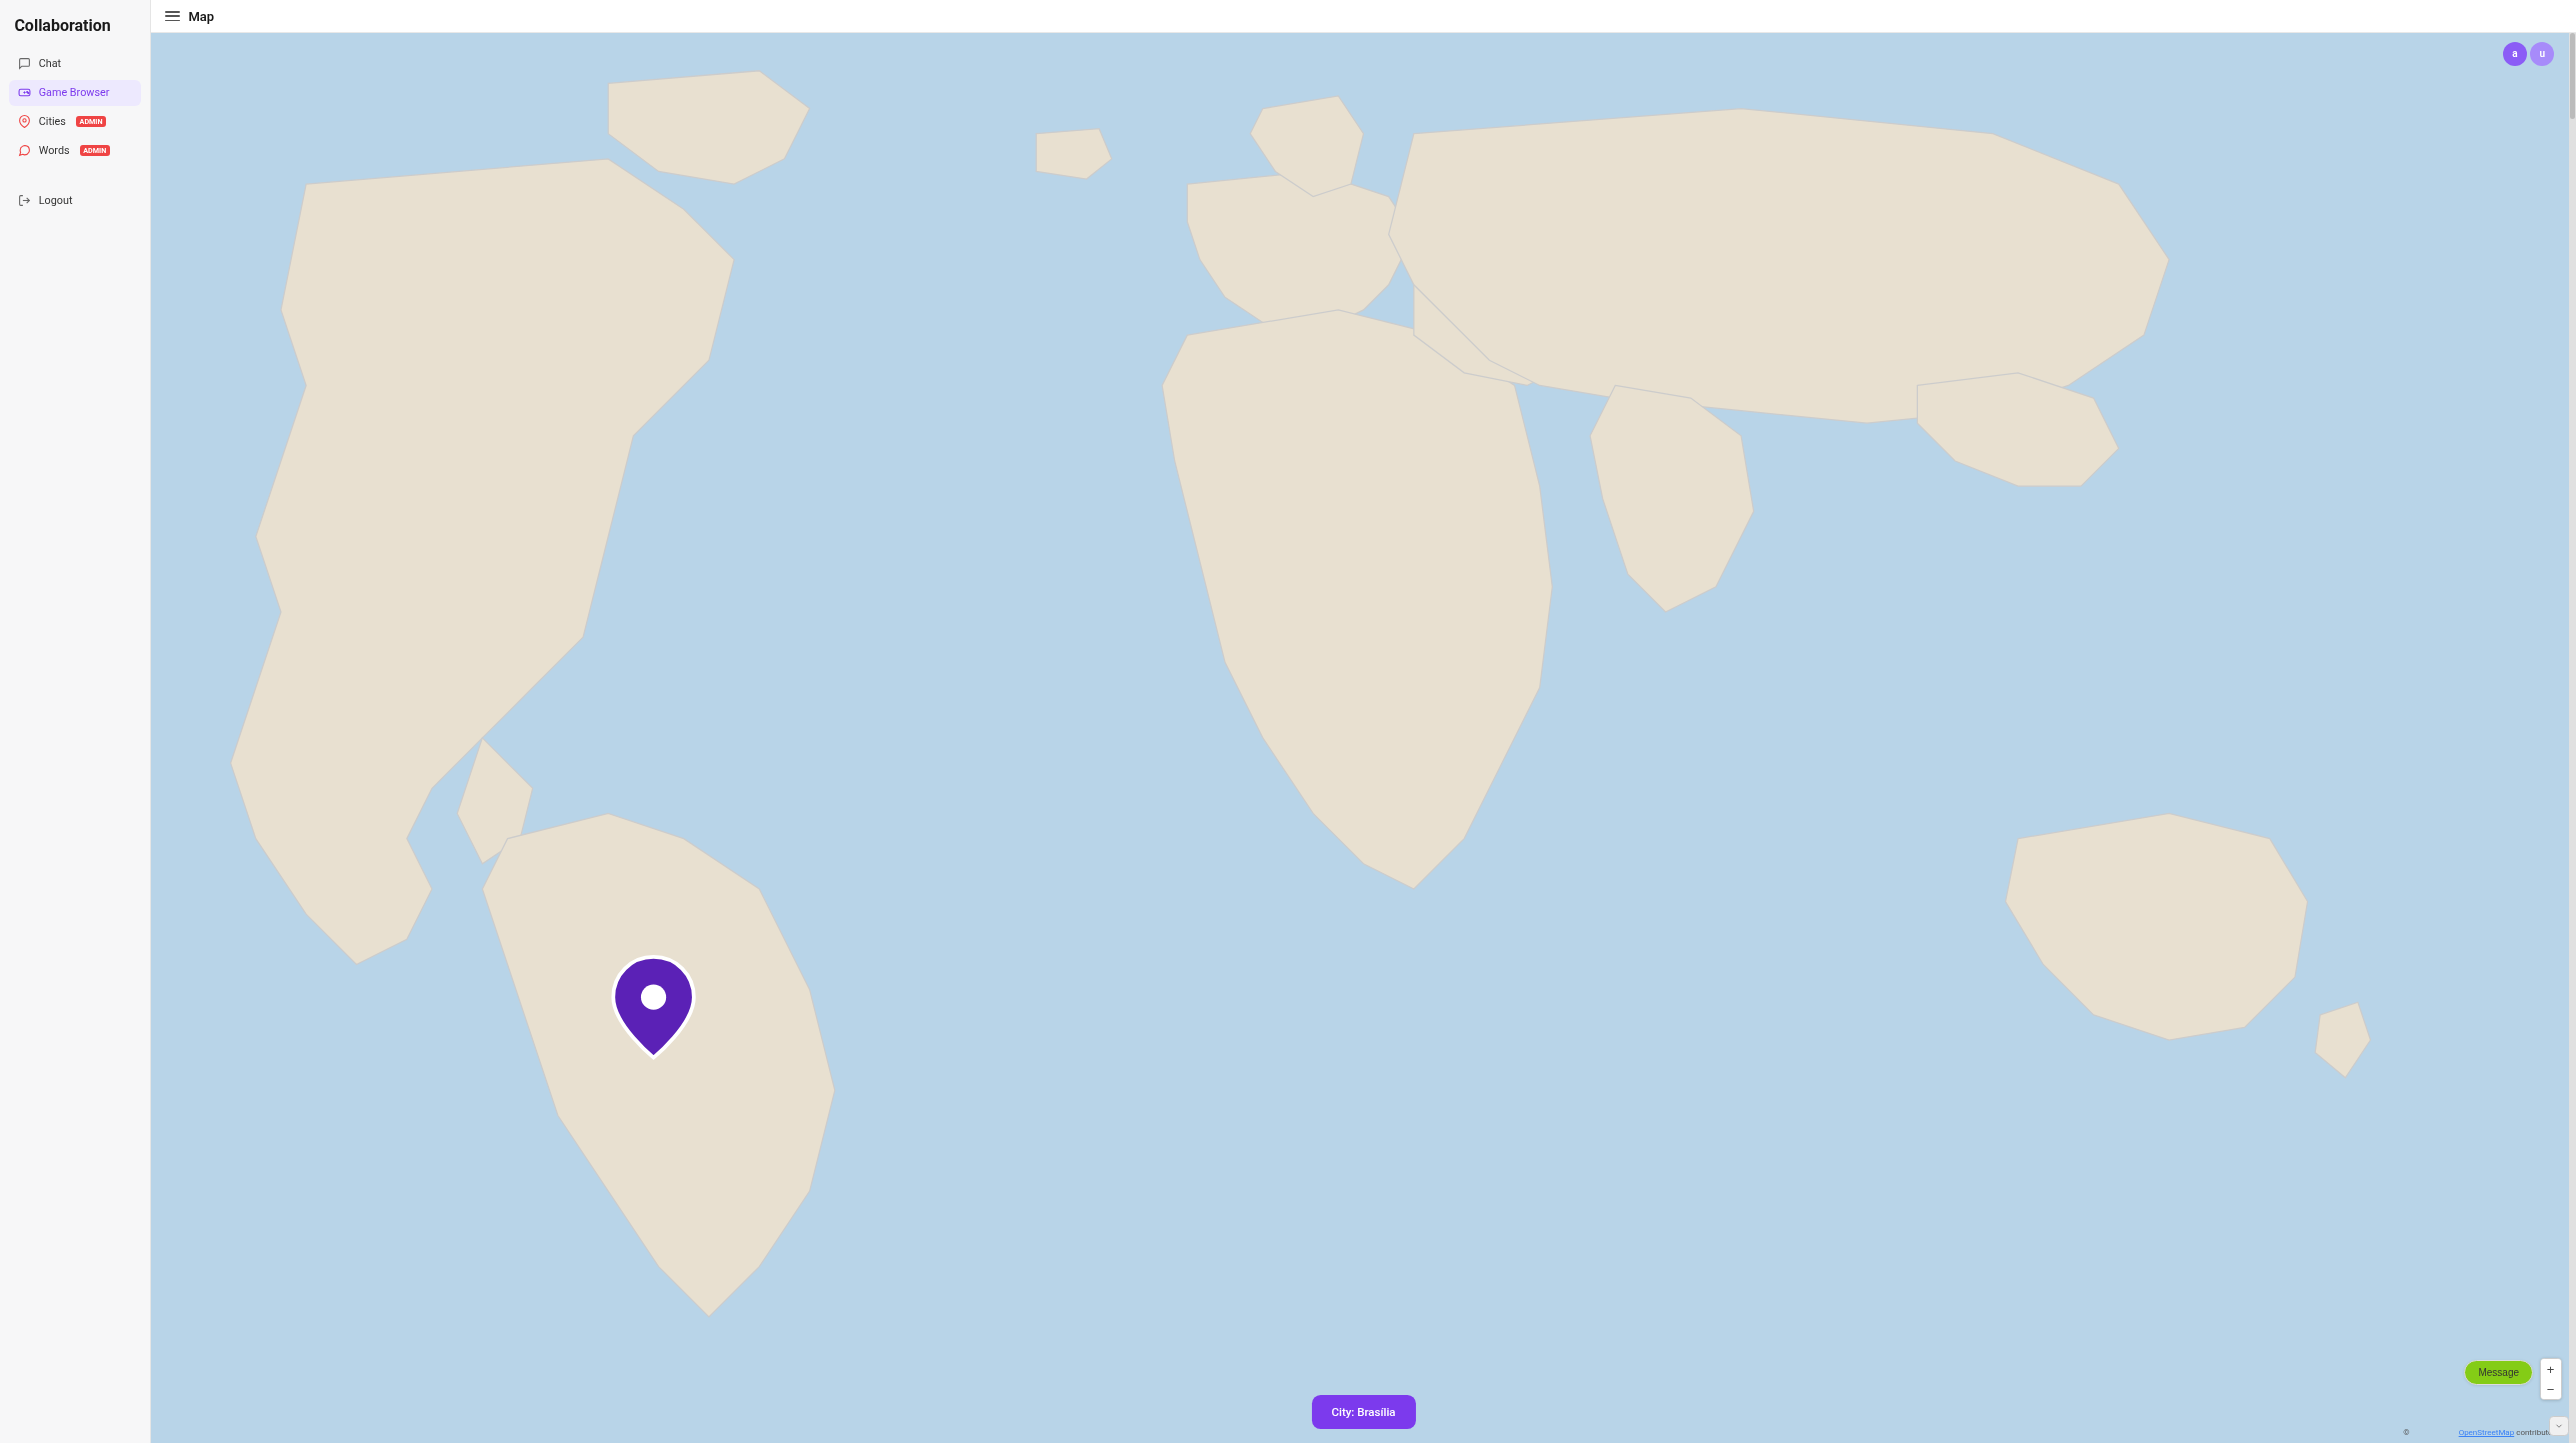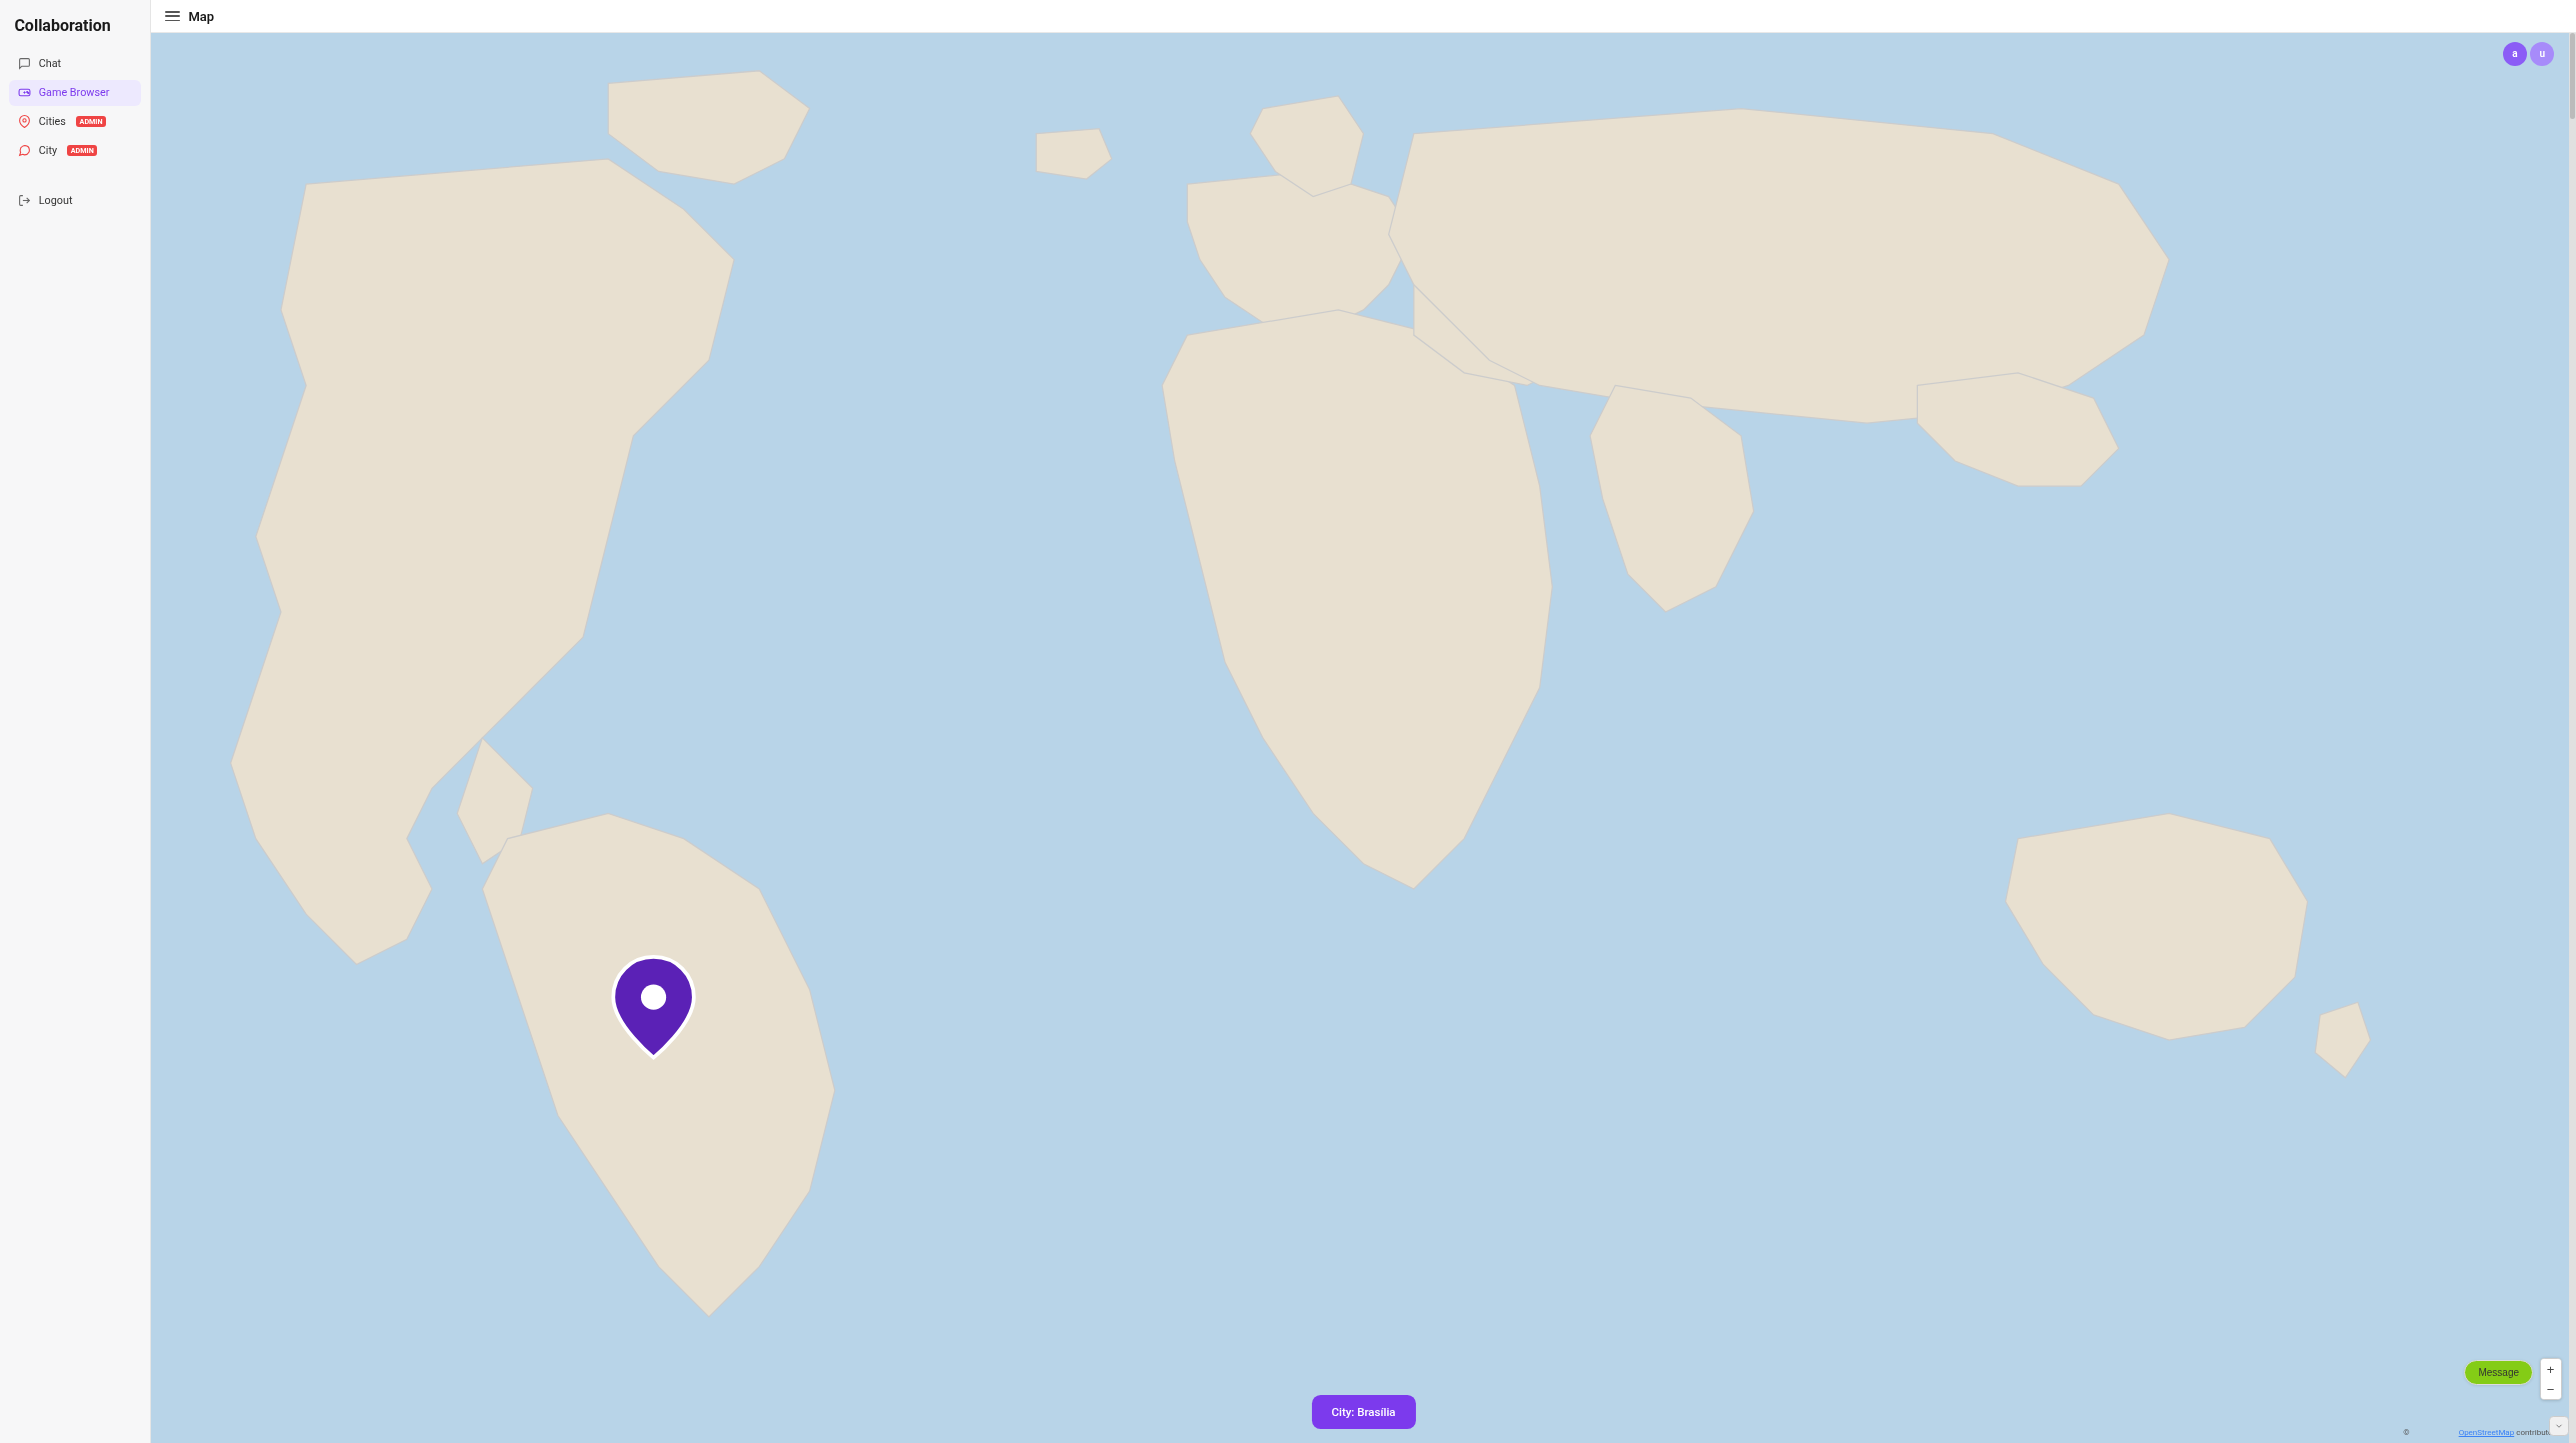--- a/index.html
+++ b/index.html
@@ -295,21 +295,21 @@
     <span>Cities</span>
     <span class="badge-admin">ADMIN</span>
   </div>
 
   <div class="nav-item">
     <span class="nav-icon">
       <svg width="13" height="13" viewBox="0 0 24 24" fill="none" stroke="#ef4444" stroke-width="2">
         <path d="M21 11.5a8.38 8.38 0 0 1-.9 3.8 8.5 8.5 0 0 1-7.6 4.7 8.38 8.38 0 0 1-3.8-.9L3 21l1.9-5.7a8.38 8.38 0 0 1-.9-3.8 8.5 8.5 0 0 1 4.7-7.6 8.38 8.38 0 0 1 3.8-.9h.5a8.48 8.48 0 0 1 8 8v.5z"></path>
       </svg>
     </span>
-    <span>City</span>
+    <span>Words</span>
     <span class="badge-admin">ADMIN</span>
   </div>
 
   <div class="nav-item nav-logout" style="margin-top: 21.6px; text-align: center;">
     <span class="nav-icon">
       <svg width="13" height="13" viewBox="0 0 24 24" fill="none" stroke="#666" stroke-width="2">
         <path d="M9 21H5a2 2 0 0 1-2-2V5a2 2 0 0 1 2-2h4"></path>
         <polyline points="16 17 21 12 16 7"></polyline>
         <line x1="21" y1="12" x2="9" y2="12"></line>
       </svg>

